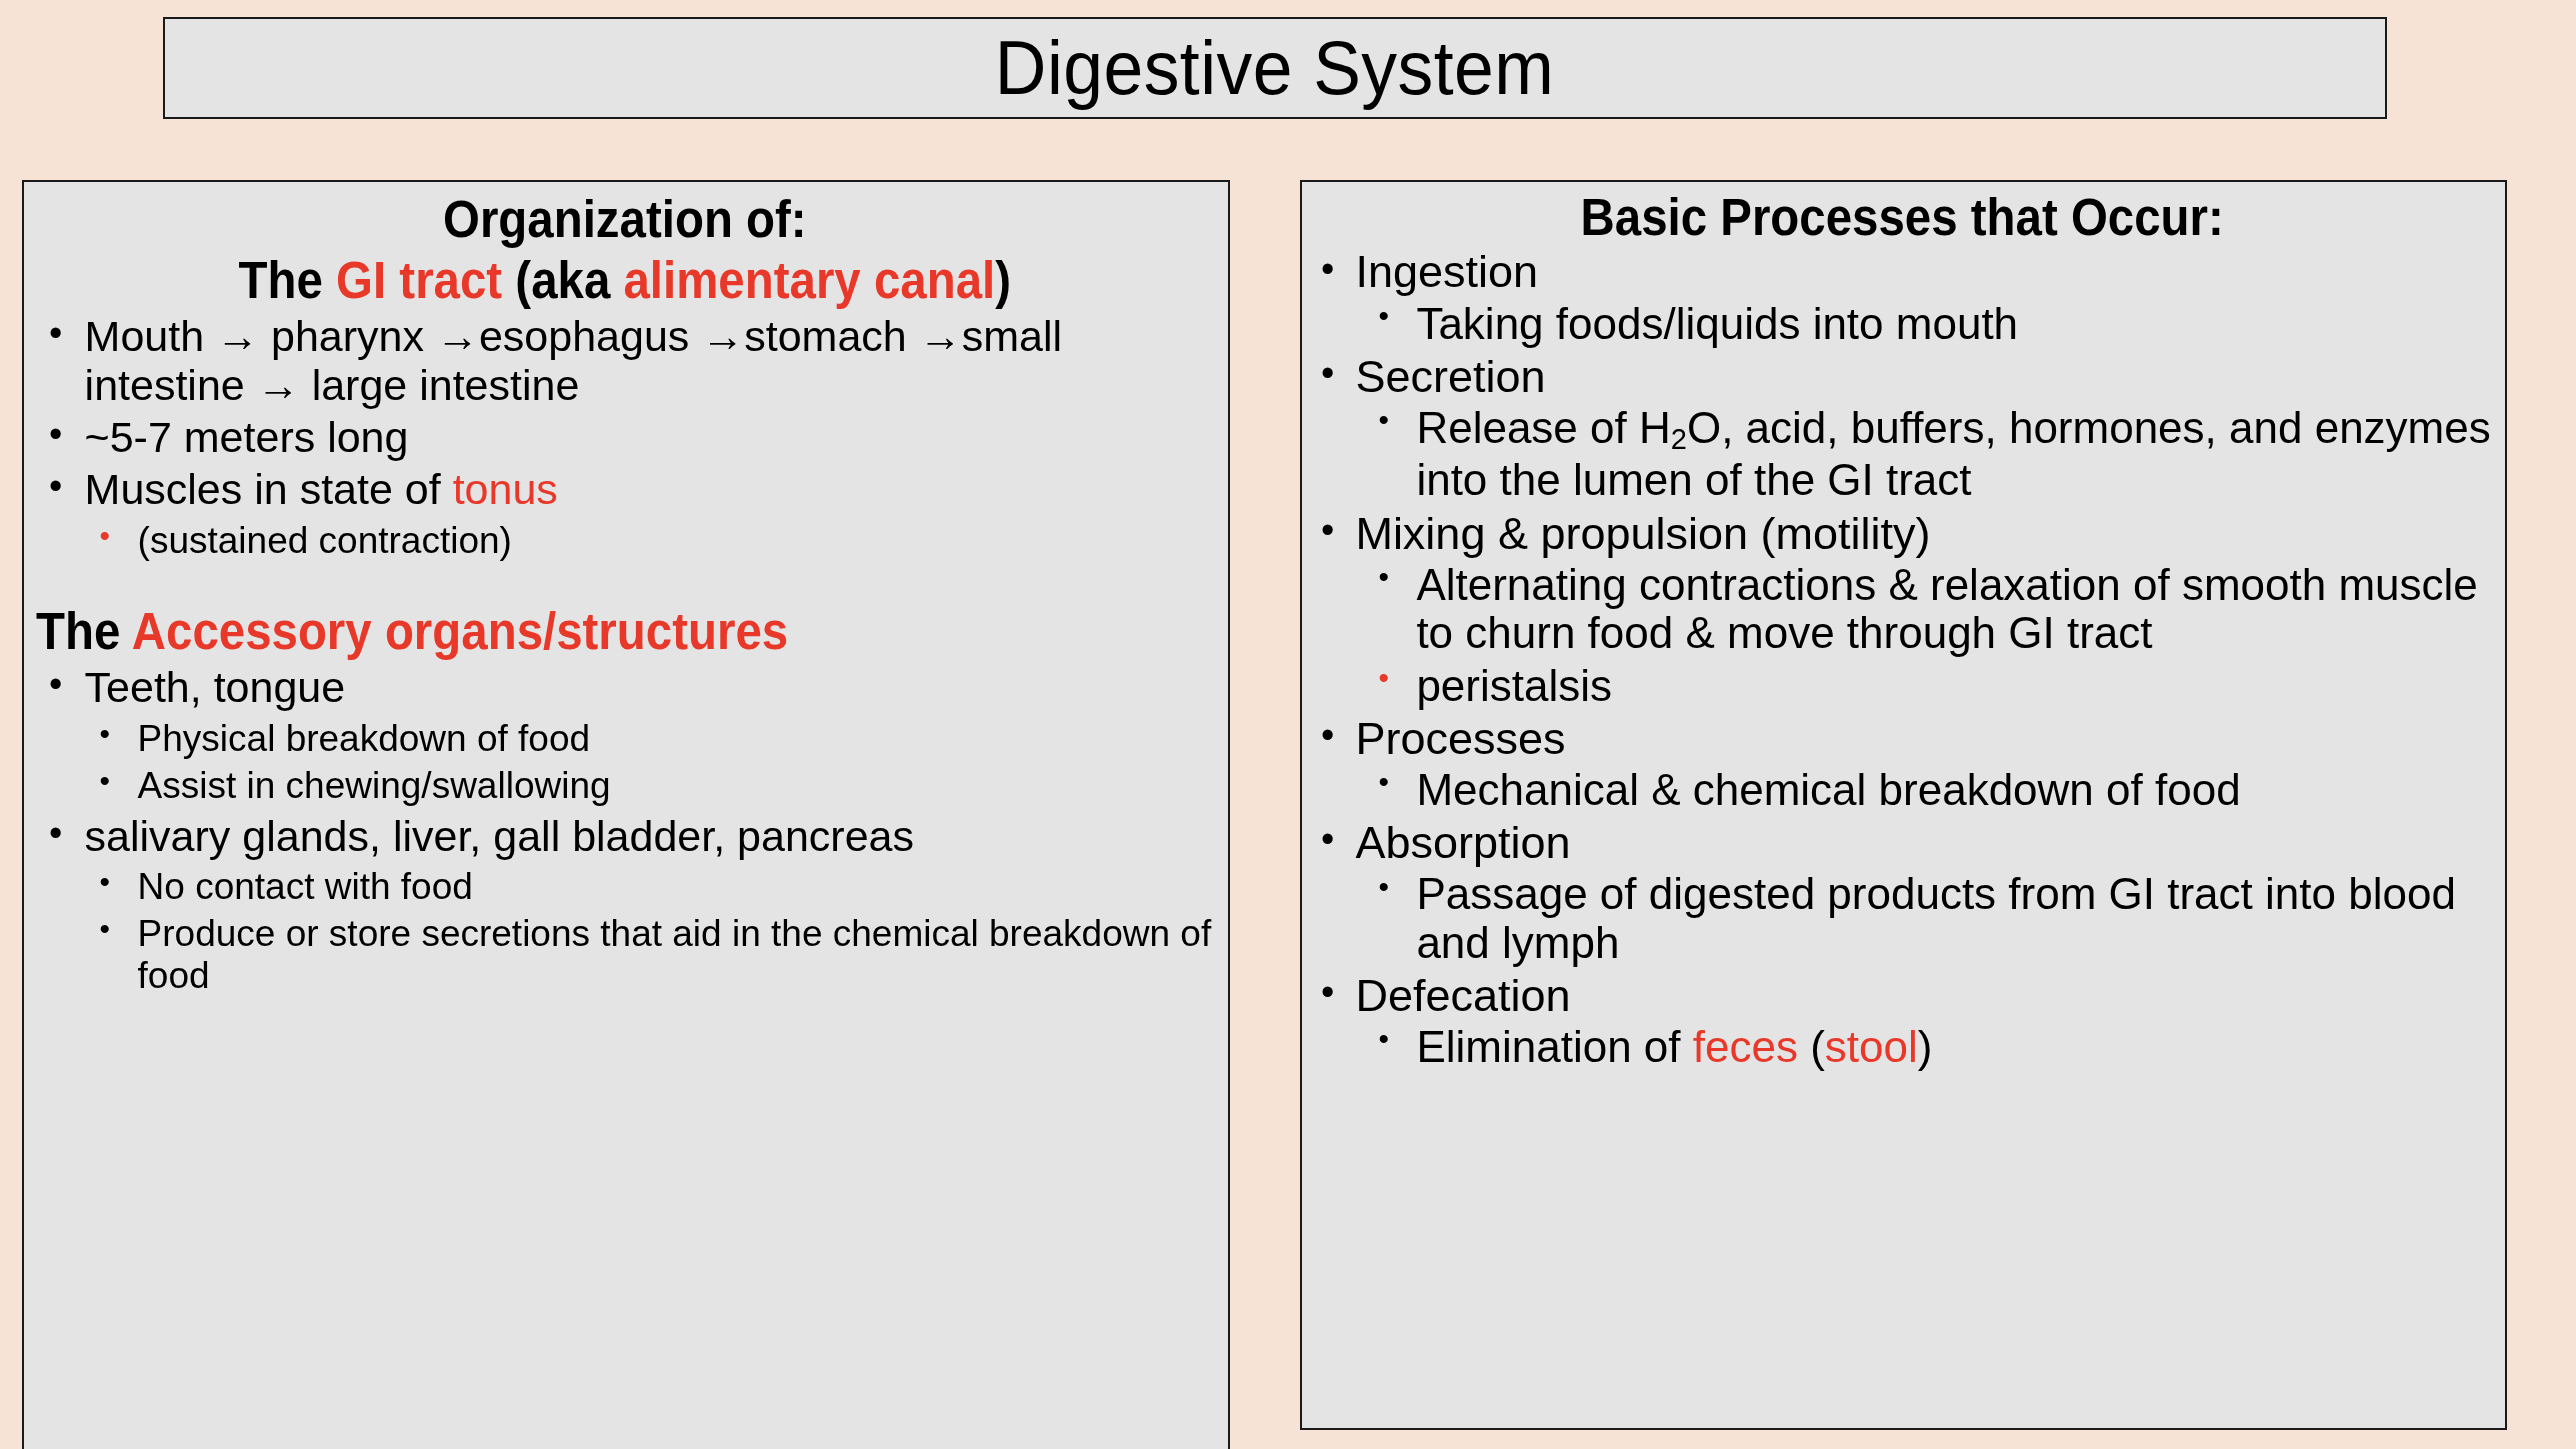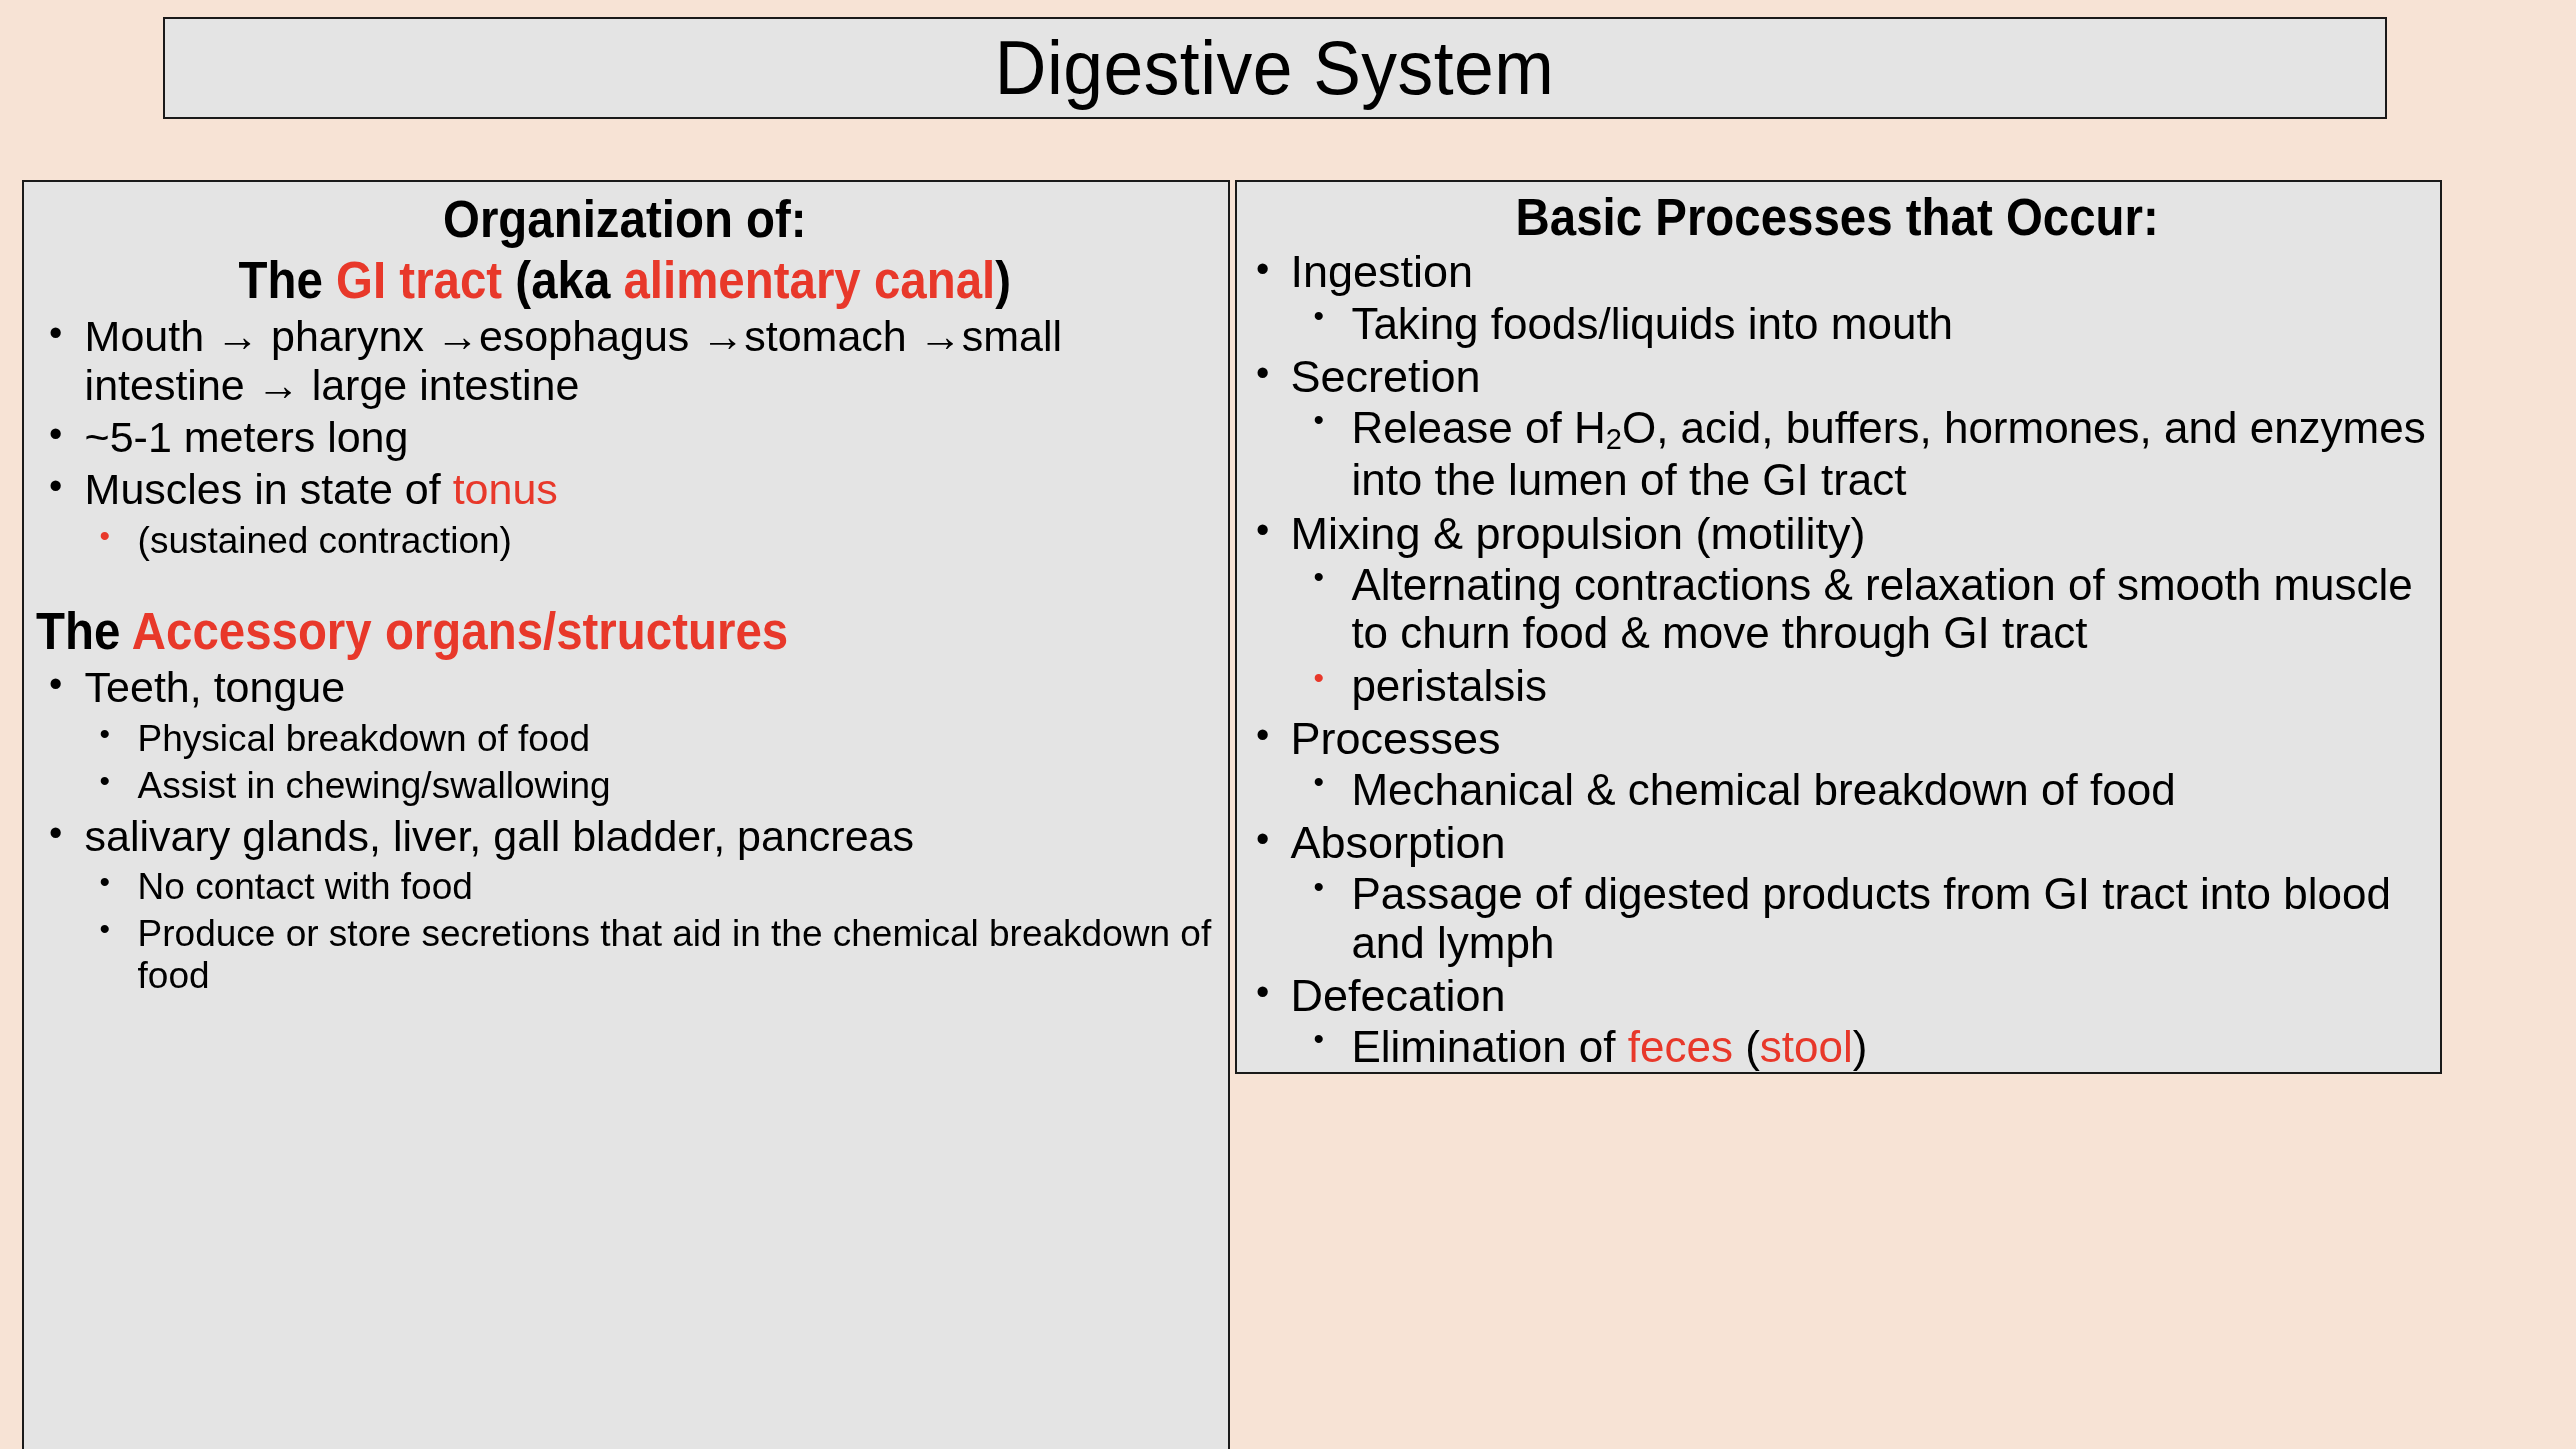--- a/index.html
+++ b/index.html
@@ -48,24 +48,24 @@
   }
   #left-panel {
     left: 14.2px;
     top: 180px;
     width: 1208px;
     height: 1426px;
     padding: 5.7px 15px 0 11.4px;
     margin-left: 8px;
   }
   #right-panel {
-    left: 1235px;
+    left: 1300px;
     top: 180px;
     width: 1207px;
-    height: 894px;
+    height: 1250px;
     padding: 3.8px 13.3px 0 11.4px;
   }
 
   
   .panel-heading {
     text-align: center;
     font-weight: bold;
     font-size: 51px;
     color: #000;
     line-height: 1.06;
@@ -166,21 +166,21 @@
 <div class="panel" id="left-panel">
 
   <div class="panel-heading">Organization of:</div>
 
   <div class="section-heading centered">
     <span>The </span><span class="red">GI tract</span><span> (aka </span><span class="red">alimentary canal</span><span>)</span>
   </div>
 
   <ul class="lvl1">
     <li>Mouth → pharynx →esophagus →stomach →small intestine → large intestine</li>
-    <li>~5-1 meters long</li>
+    <li>~5-7 meters long</li>
     <li>
       <span>Muscles in state of </span><span class="red">tonus</span>
       <ul class="lvl2">
         <li class="red-item">(sustained contraction)</li>
       </ul>
     </li>
   </ul>
 
   <div class="spacer"></div>
 

